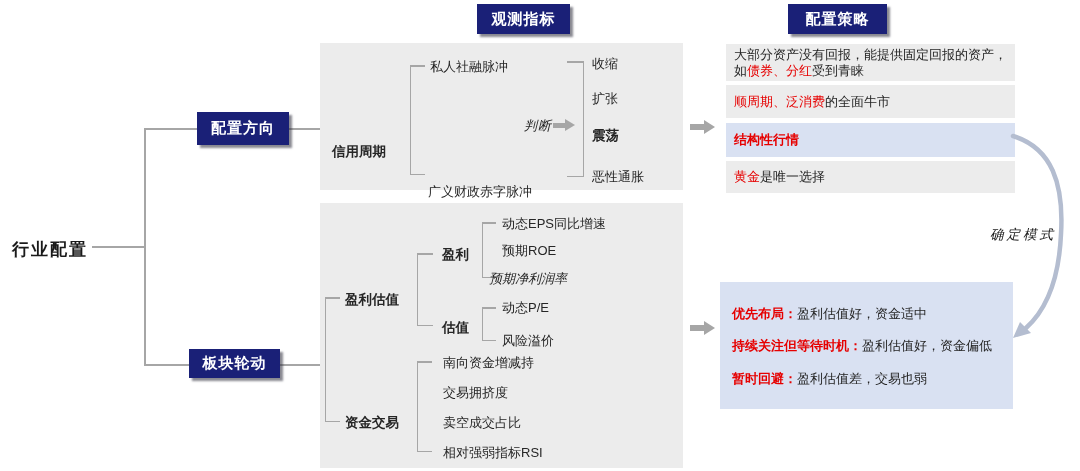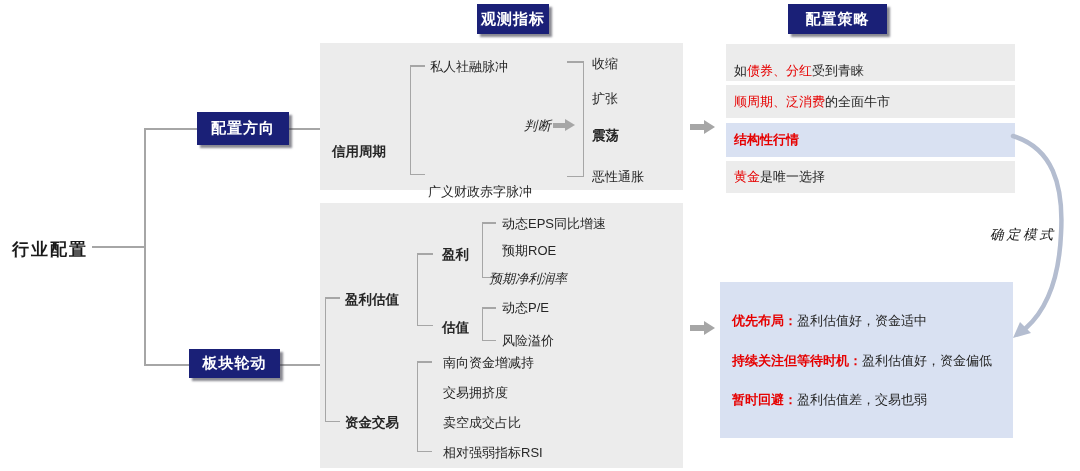--- a/index.html
+++ b/index.html
@@ -51,21 +51,21 @@
   .sbox{
     position:absolute;left:726px;width:289px;background:#ececec;
     display:flex;align-items:center;padding:2px 8px;box-sizing:border-box;
     font-size:13px;line-height:16px;
   }
   .sbox.hl{background:#d9e1f2;}
   .red{color:#e60000;}
   .redb{color:#e60000;font-weight:bold;}
   
   .modebox{
-    position:absolute;left:720px;top:282px;width:293px;height:156px;background:#d9e1f2;
+    position:absolute;left:720px;top:282px;width:293px;height:127px;background:#d9e1f2;
     display:flex;flex-direction:column;justify-content:space-evenly;
     padding:6px 12px;box-sizing:border-box;font-size:13px;
   }
   .mode-row{white-space:nowrap;line-height:15px;}
   .title{
     position:absolute;left:12px;top:238px;font-size:17px;font-weight:bold;
     letter-spacing:2px;color:#1a1a1a;
   }
   .mode-label-text{
     position:absolute;left:990px;top:226px;font-size:13.5px;font-style:italic;
@@ -82,21 +82,21 @@
   <div class="line" style="left:92px;top:246px;width:52px;height:1.5px;"></div>
   <div class="line" style="left:144px;top:128px;width:1.5px;height:238px;"></div>
   <div class="line" style="left:144px;top:128px;width:54px;height:1.5px;"></div>
   <div class="line" style="left:144px;top:364px;width:46px;height:1.5px;"></div>
   <div class="line" style="left:289px;top:128px;width:39px;height:1.5px;"></div>
   <div class="line" style="left:280px;top:364px;width:46px;height:1.5px;"></div>
 
   <div class="navybox" style="left:197px;top:112px;width:92px;height:33px;">配置方向</div>
   <div class="navybox" style="left:189px;top:349px;width:91px;height:29px;">板块轮动</div>
 
-  <div class="navybox" style="left:477px;top:4px;width:72px;height:30px;">观测指标</div>
+  <div class="navybox" style="left:477px;top:4px;width:93px;height:30px;">观测指标</div>
   <div class="navybox" style="left:788px;top:4px;width:99px;height:30px;">配置策略</div>
 
   <div class="panel" style="left:320px;top:43px;width:363px;height:147px;"></div>
   <div class="panel" style="left:320px;top:203px;width:363px;height:265px;"></div>
 
   <div class="t b" style="left:332px;top:120px;margin-top:24px;">信用周期</div>
   <div class="bracket" style="left:410px;top:65px;height:110px;width:14px;"></div>
   <div class="t" style="left:430px;top:59px;">私人社融脉冲</div>
   <div class="t" style="left:428px;top:184px;">广义财政赤字脉冲</div>
 
@@ -111,21 +111,21 @@
   <div class="t" style="left:592px;top:91px;">扩张</div>
   <div class="t b" style="left:592px;top:128px;">震荡</div>
   <div class="t" style="left:592px;top:169px;">恶性通胀</div>
 
   <div class="fatarrow" style="left:690px;top:120px;">
     <div class="body"></div>
     <div class="head"></div>
   </div>
 
   <div class="sbox" style="top:44px;height:37px;">
-    <span><br>
+    <span><span>大部分资产没有回报，能提供固定回报的资产，</span><br>
     <span>如</span><span class="red">债券、分红</span><span>受到青睐</span></span>
   </div>
   <div class="sbox" style="top:85px;height:33px;">
     <span><span class="red">顺周期、泛消费</span><span>的全面牛市</span></span>
   </div>
   <div class="sbox hl" style="top:123px;height:34px;">
     <span class="redb">结构性行情</span>
   </div>
   <div class="sbox" style="top:161px;height:32px;">
     <span><span class="red">黄金</span><span>是唯一选择</span></span>

